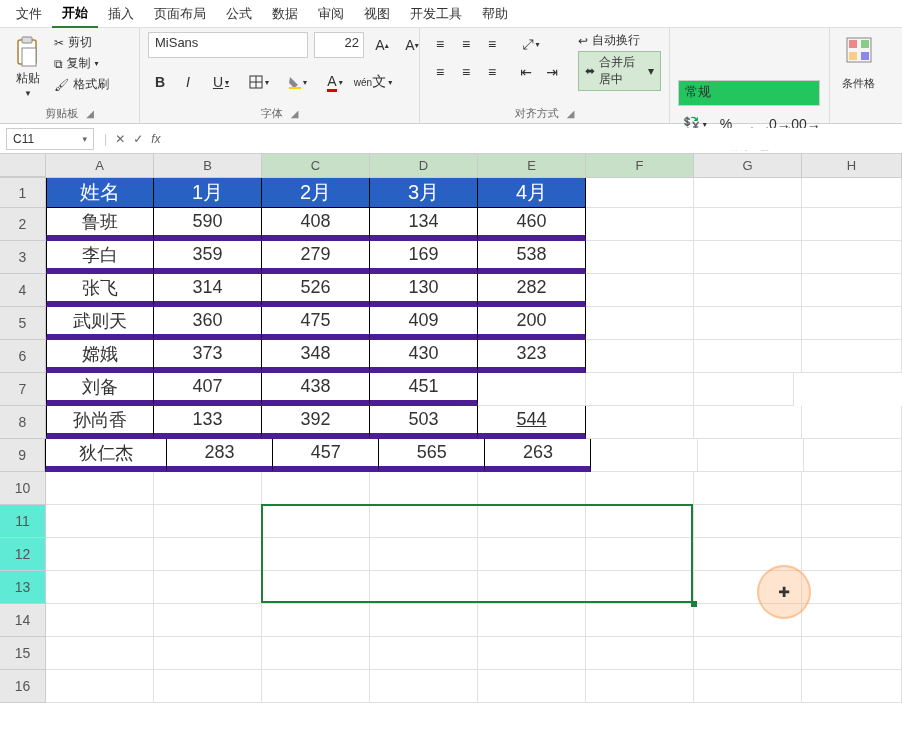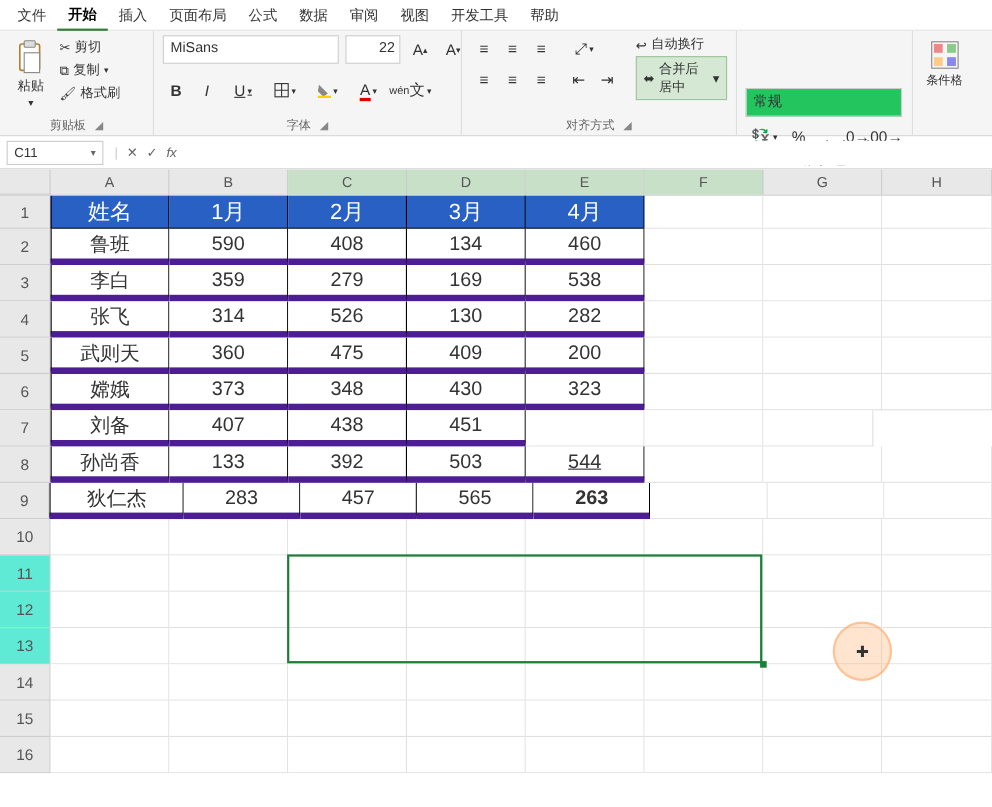--- a/index.html
+++ b/index.html
@@ -32,21 +32,21 @@
 
 .align-grid { display: flex; flex-direction: column; gap: 4px; }
 .align-row { display: flex; gap: 2px; }
 .align-side { display: flex; flex-direction: column; gap: 2px; margin-left: 8px; }
 .merge-btn { background: #d4e8d4; border: 1px solid #9cc49c; padding: 2px 6px; display: flex; align-items: center; gap: 4px; cursor: pointer; }
 
 .number-fmt { display: flex; flex-direction: column; gap: 6px; }
 .fmt-select { width: 142px; height: 26px; border: 1px solid #ccc; background: #22c55e; padding: 2px 6px; font-size: 13px; margin-top: 48px; }
 .num-row { display: flex; gap: 2px; }
 
-.cond-fmt { display: flex; flex-direction: column; align-items: center; gap: 1px; padding: 4px; }
+.cond-fmt { display: flex; flex-direction: column; align-items: center; gap: 12px; padding: 4px; }
 
 
 .formula-bar { display: flex; align-items: center; height: 30px; border-bottom: 1px solid #d0d0d0; background: #fff; }
 .name-box { width: 88px; height: 22px; border: 1px solid #ccc; margin: 0 6px; display: flex; align-items: center; padding: 0 6px; justify-content: space-between; }
 .name-box .caret { font-size: 9px; color: #666; }
 .fx-sep { color: #ccc; margin: 0 4px; }
 .fx-btn { padding: 0 4px; color: #666; cursor: pointer; }
 .fx-input { flex: 1; height: 22px; border: none; outline: none; padding: 0 4px; }
 
 
@@ -363,21 +363,21 @@
         <div class="cell" style="width: 108px; height: 33px;"></div>
         <div class="cell" style="width: 108px; height: 33px;"></div>
         <div class="cell" style="width: 100px; height: 33px;"></div>
       </div>
       <div class="row">
         <div class="row-h" style="height: 33px;">9</div>
         <div class="cell data-cell data-left" style="width: 124px; height: 33px;">狄仁杰</div>
         <div class="cell data-cell" style="width: 108px; height: 33px;">283</div>
         <div class="cell data-cell" style="width: 108px; height: 33px;">457</div>
         <div class="cell data-cell" style="width: 108px; height: 33px;">565</div>
-        <div class="cell data-cell" style="width: 108px; height: 33px; font-weight: bold;">263</div>
+        <div class="cell data-cell" style="width: 108px; height: 33px;">263</div>
         <div class="cell" style="width: 108px; height: 33px;"></div>
         <div class="cell" style="width: 108px; height: 33px;"></div>
         <div class="cell" style="width: 100px; height: 33px;"></div>
       </div>
       <div class="row">
         <div class="row-h" style="height: 33px;">10</div>
         <div class="cell" style="width: 108px; height: 33px;"></div>
         <div class="cell" style="width: 108px; height: 33px;"></div>
         <div class="cell" style="width: 108px; height: 33px;"></div>
         <div class="cell" style="width: 108px; height: 33px;"></div>

